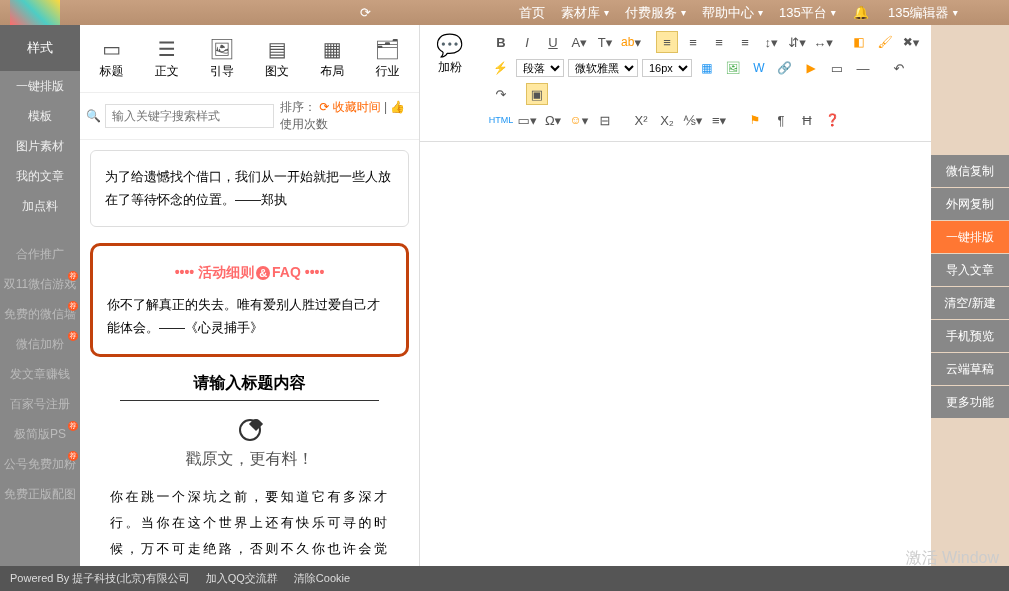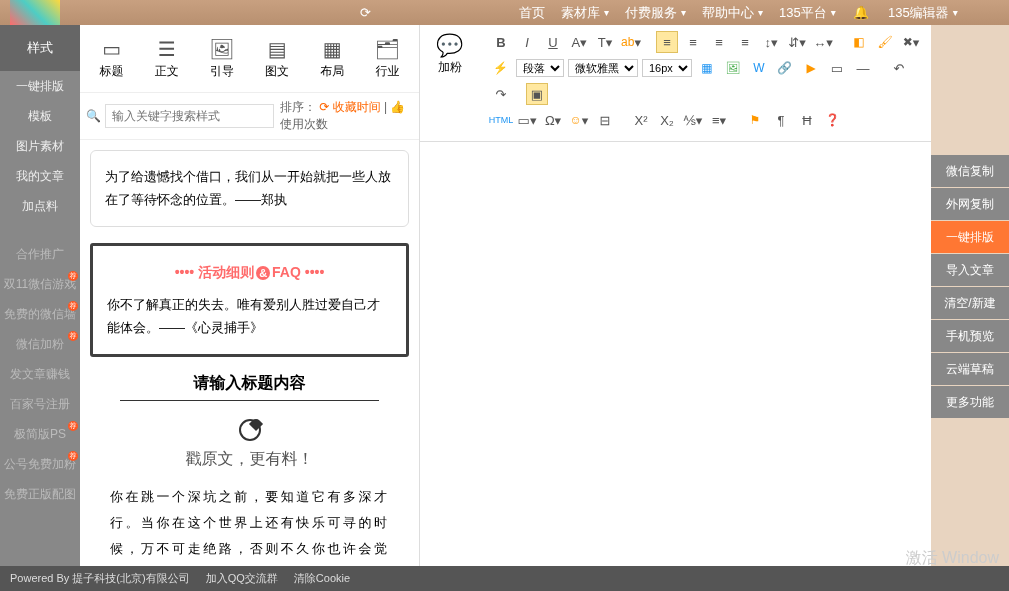--- a/index.html
+++ b/index.html
@@ -23,21 +23,21 @@
 .style-panel { width: 340px; background:#fff; border-right:1px solid #ddd; display:flex; flex-direction:column;}
 .style-tabs { display:flex; border-bottom:1px solid #eee; padding:8px 4px;}
 .style-tab { flex:1; text-align:center; font-size:12px; cursor:pointer; padding:4px 0;}
 .style-tab .ico { font-size:20px; display:block; margin-bottom:2px; color:#555;}
 .search-row { display:flex; align-items:center; padding:6px; border-bottom:1px solid #eee; font-size:12px;}
 .search-row input { flex:1; border:1px solid #ddd; padding:4px 6px; font-size:12px; margin-right:6px;}
 .search-row .sort { color:#666; }
 .search-row .sort .fav { color:#ff6600; }
 .style-list { flex:1; overflow-y:auto; padding:10px;}
 .card { border:1px solid #ddd; border-radius:6px; padding:14px; margin-bottom:16px; font-size:13px; line-height:1.8;}
-.card.red { border:3px solid #404040; border-radius:3px; position:relative;}
+.card.red { border:3px solid #c2410c; border-radius:10px; position:relative;}
 .card.red .head { text-align:center; color:#ff6b6b; font-weight:bold; margin-bottom:8px; font-size:14px;}
 .card.red .head .faq { background:#ff6b6b; color:#fff; border-radius:50%; padding:1px 3px; font-size:11px; margin:0 2px;}
 .title-prompt { text-align:center; font-size:16px; font-weight:bold; border-bottom:1px solid #333; padding-bottom:6px; margin:10px 30px 18px;}
 .read-more { display:flex; align-items:center; gap:8px; font-size:16px; color:#555; margin:6px 0 14px;flex-direction:column;}
 .read-more .circ { width:22px; height:22px; border:2px solid #333; border-radius:50%; position:relative;}
 .read-more .circ::after { content:""; position:absolute; top:-2px; right:-2px; width:10px; height:10px; background:#333; border-radius:50% 0 0 0; transform:rotate(45deg);}
 .quote-block { font-size:13px; line-height:2; text-align:justify; letter-spacing:2px; padding:0 20px;}
 
 .editor-area { flex:1; background:#fff; display:flex; flex-direction:column; position:relative;}
 .fan-col { width:60px; text-align:center; padding:8px 0; font-size:12px; position:absolute; left:0; top:0;}

